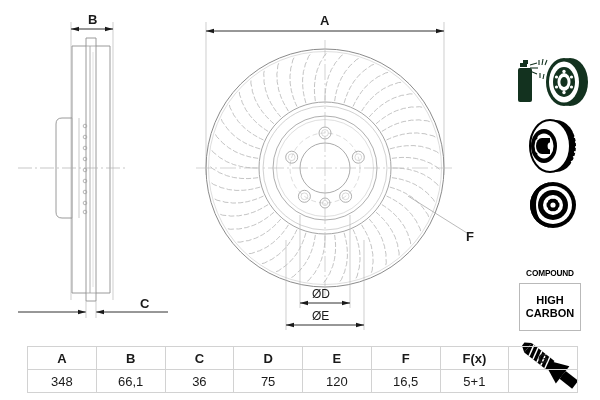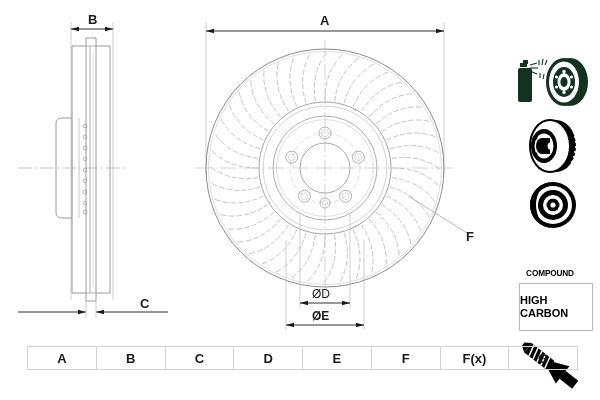--- a/index.html
+++ b/index.html
@@ -63,26 +63,27 @@
     font-size: 9px;
     font-weight: 700;
     letter-spacing: -0.2px;
     color: #000;
     transform: scaleX(0.92);
   }
   #high-carbon-box {
     position: absolute;
     left: 17px;
     top: 227px;
-    width: 74px;
+    width: 62px;
     height: 48px;
     border: 1px solid #b9b9b9;
     box-sizing: border-box;
     display: flex;
     flex-direction: column;
+    align-items: center;
     justify-content: center;
     background: #fff;
   }
   #high-carbon-box span {
     font-family: "Liberation Sans", sans-serif;
     font-size: 11px;
     font-weight: 700;
     color: #000;
     line-height: 13px;
   }
@@ -560,21 +561,21 @@
         <line x1="364" y1="240" x2="364" y2="330" stroke="#b9b9b9" stroke-width="0.7"></line>
         <line x1="286" y1="325" x2="364" y2="325" stroke="#1a1a1a" stroke-width="0.9" marker-start="url(#arrR)" marker-end="url(#arrL)"></line>
       </g>
     </g>
   </svg>
 
   <div class="dim-label" style="left:88px;  top:13px;">B</div>
   <div class="dim-label" style="left:140px; top:297px;">C</div>
   <div class="dim-label" style="left:320px; top:14px;">A</div>
   <div class="dim-label small" style="left:312px; top:288px;">ØD</div>
-  <div class="dim-label small" style="left:312px; top:310px;font-weight:bold;">ØE</div>
+  <div class="dim-label small" style="left:312px; top:310px;">ØE</div>
   <div class="dim-label" style="left:466px; top:230px;">F</div>
 
   <div id="sidebar">
 
     <svg class="badge" style="left:4px; top:0px;" width="92" height="52" viewBox="0 0 92 52" xmlns="http://www.w3.org/2000/svg">
 
       <g stroke="#13321f" stroke-width="1.1" fill="none">
         <path d="M24,9 L31,7"></path>
           <path d="M24,12 L32,12"></path>
           <path d="M24,15 L31,18"></path>
@@ -683,16 +684,26 @@
       <tr class="header-row">
         <td>A</td>
         <td>B</td>
         <td>C</td>
         <td>D</td>
         <td>E</td>
         <td>F</td>
         <td>F(x)</td>
         <td>G</td>
       </tr>
+      <tr class="value-row">
+        <td>348</td>
+        <td>66,1</td>
+        <td>36</td>
+        <td>75</td>
+        <td>120</td>
+        <td>16,5</td>
+        <td>5+1</td>
+        <td></td>
+      </tr>
     </tbody>
   </table>
 
 </div>
 
 </body></html>

